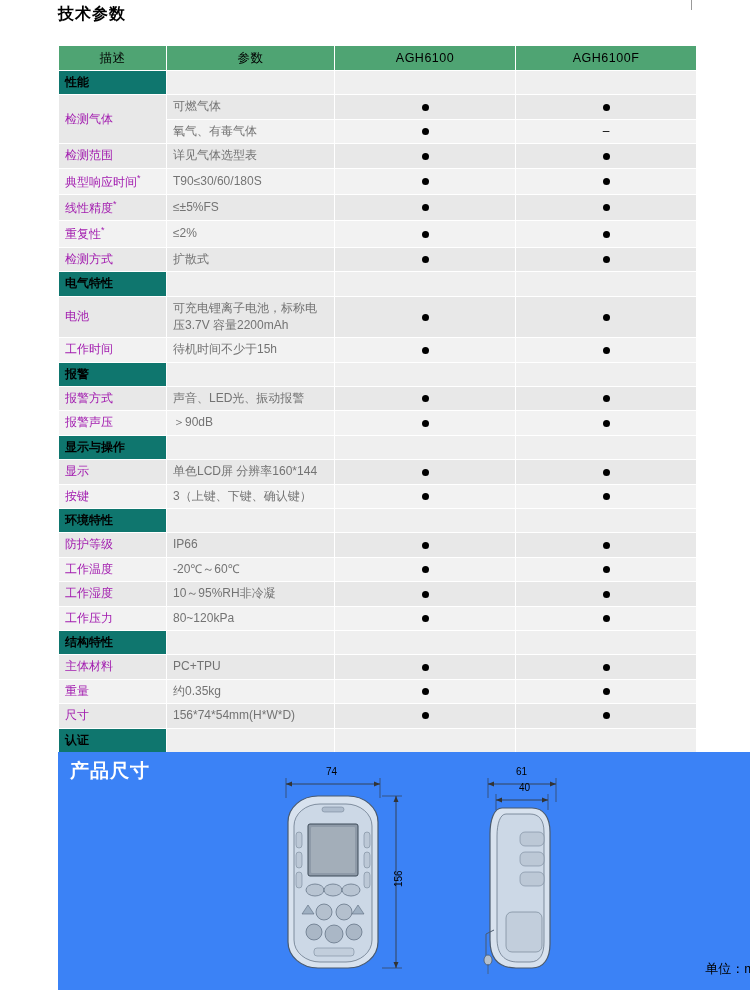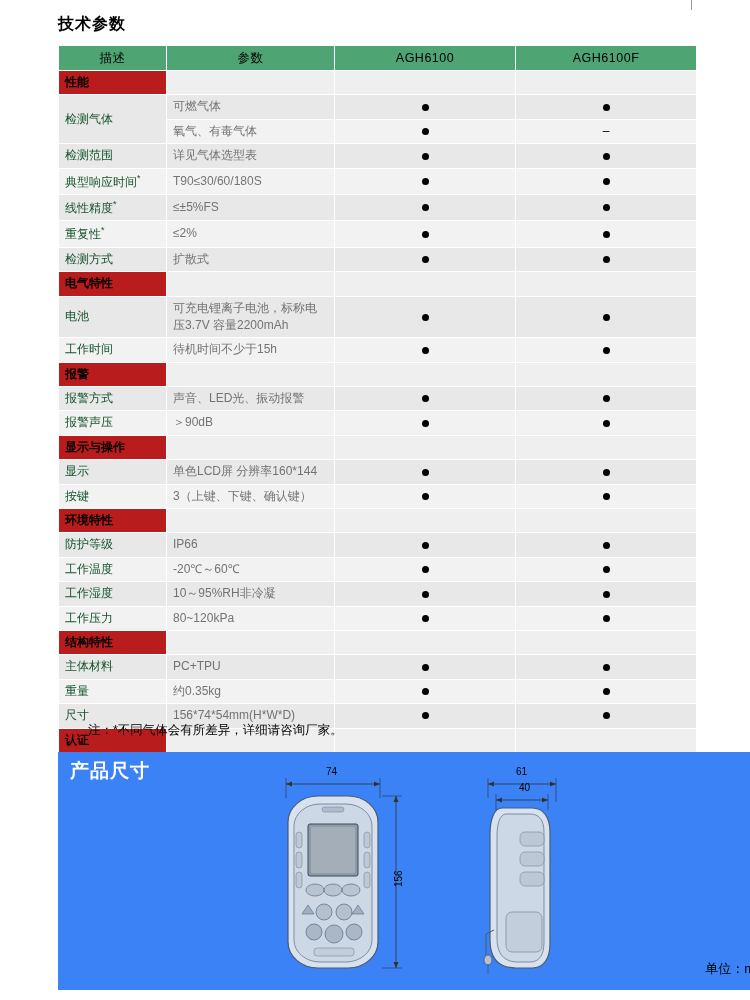--- a/index.html
+++ b/index.html
@@ -25,21 +25,21 @@
     position: absolute;
     right: 58px;
     top: 0px;
     width: 1px;
     height: 10px;
     background: #999;
   }
   .title {
     position: absolute;
     left: 58px;
-    top: 14px;
+    top: 4px;
     font-size: 16px;
     font-weight: bold;
     letter-spacing: 1px;
     color: #000;
   }
   table.spec {
     position: absolute;
     left: 58px;
     top: 45px;
     width: 638px;
@@ -66,28 +66,28 @@
     border: 1px solid #ffffff;
     padding: 3px 6px;
     vertical-align: middle;
     font-size: 12px;
     line-height: 1.45;
   }
   
   tr.band-a td { background: #e8e8e8; }
   tr.band-b td { background: #f2f2f2; }
 
-  td.label { color: #14532d; }
+  td.label { color: #a21caf; }
   td.value { color: #737373; }
   td.dot {
     text-align: center;
     font-size: 13px;
   }
   tr.section td {
-    background: #b91c1c;
+    background: #0f766e;
     font-weight: bold;
     color: #000;
   }
   tr.section td.plain { background: #efefef; }
   .dotmark {
     display: inline-block;
     width: 7px;
     height: 7px;
     border-radius: 50%;
     background: #000;
@@ -341,21 +341,20 @@
         </tr>
         <tr class="band-b">
           <td class="label">EX</td>
           <td class="value">Ex da ib IIC T4 Gb</td>
           <td class="dot"><span class="dotmark"></span></td>
           <td class="dot"><span class="dotmark"></span></td>
         </tr>
       </tbody>
   </table>
 
-  <div class="note">注：*不同气体会有所差异，详细请咨询厂家。</div>
 
   <div class="dimbox">
     <div class="dimtitle">产品尺寸</div>
     <div class="unit">单位：mm</div>
 
     <svg class="drawing" style="left:190px; top:10px;" width="180" height="225" viewBox="0 0 180 225">
 
       <line x1="38" y1="22" x2="132" y2="22" stroke="#333" stroke-width="0.8"></line>
       <polygon points="38,22 44,19.5 44,24.5" fill="#333"></polygon>
       <polygon points="132,22 126,19.5 126,24.5" fill="#333"></polygon>

